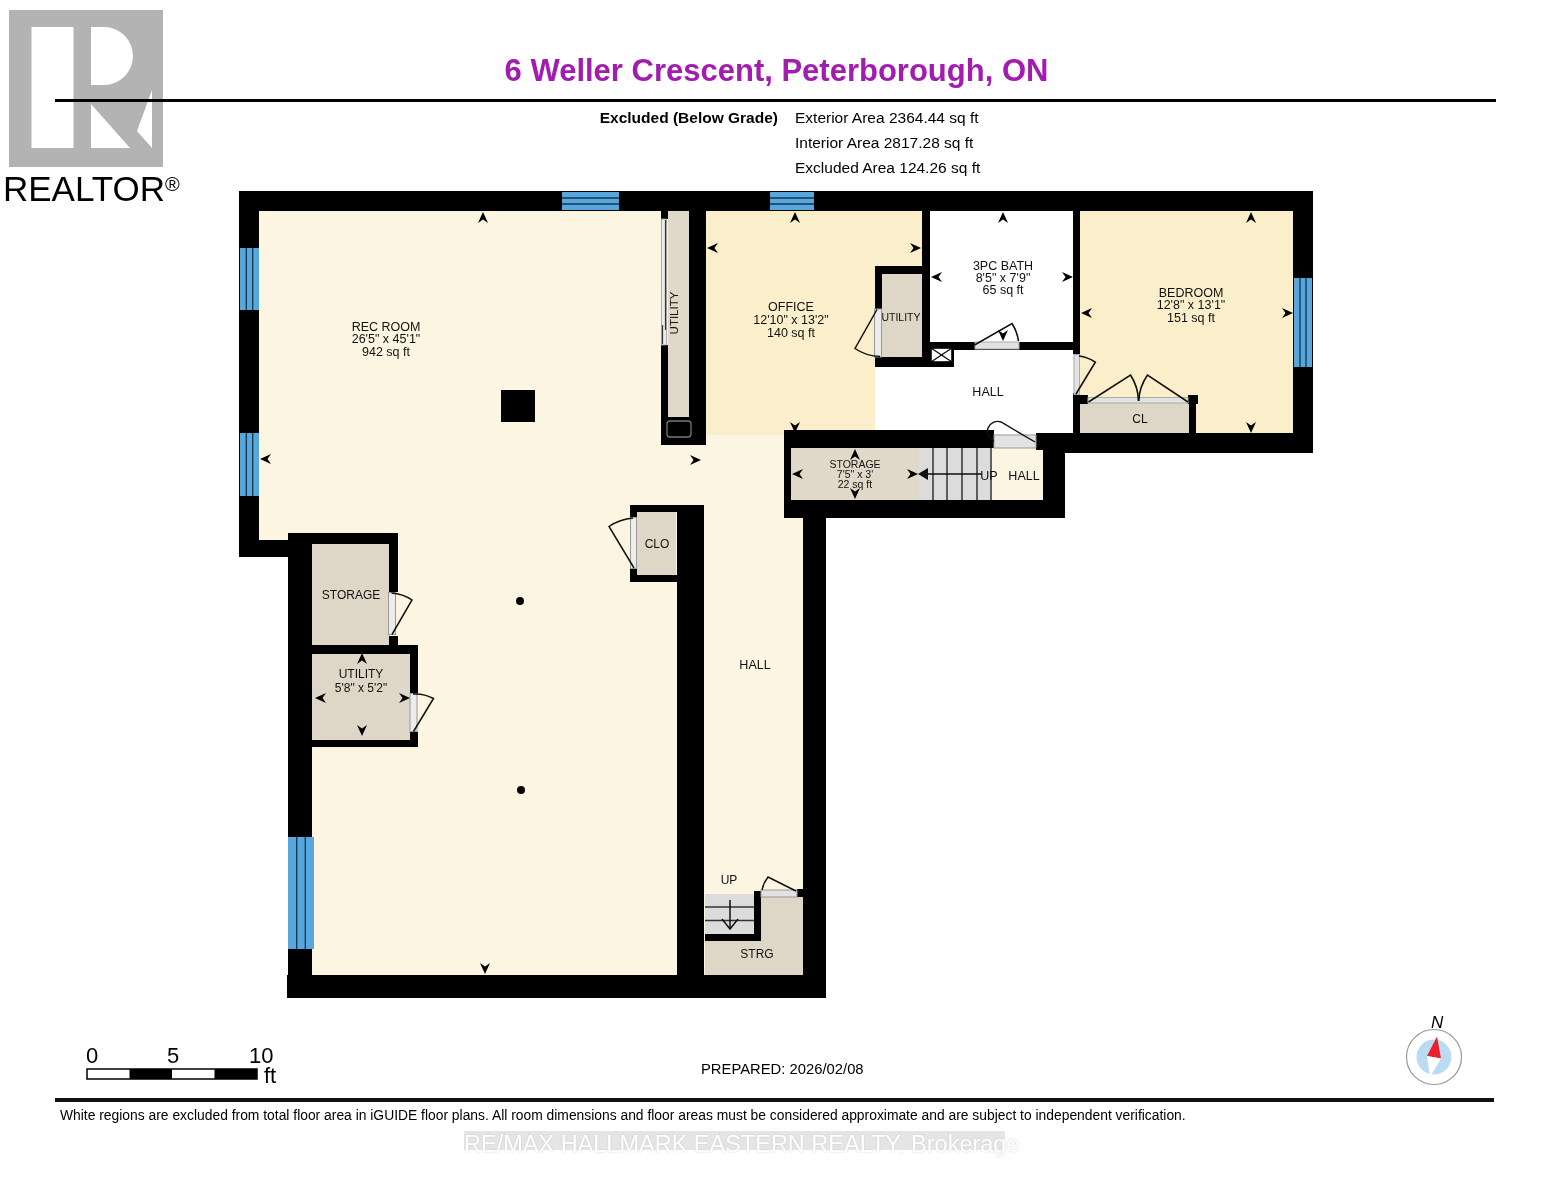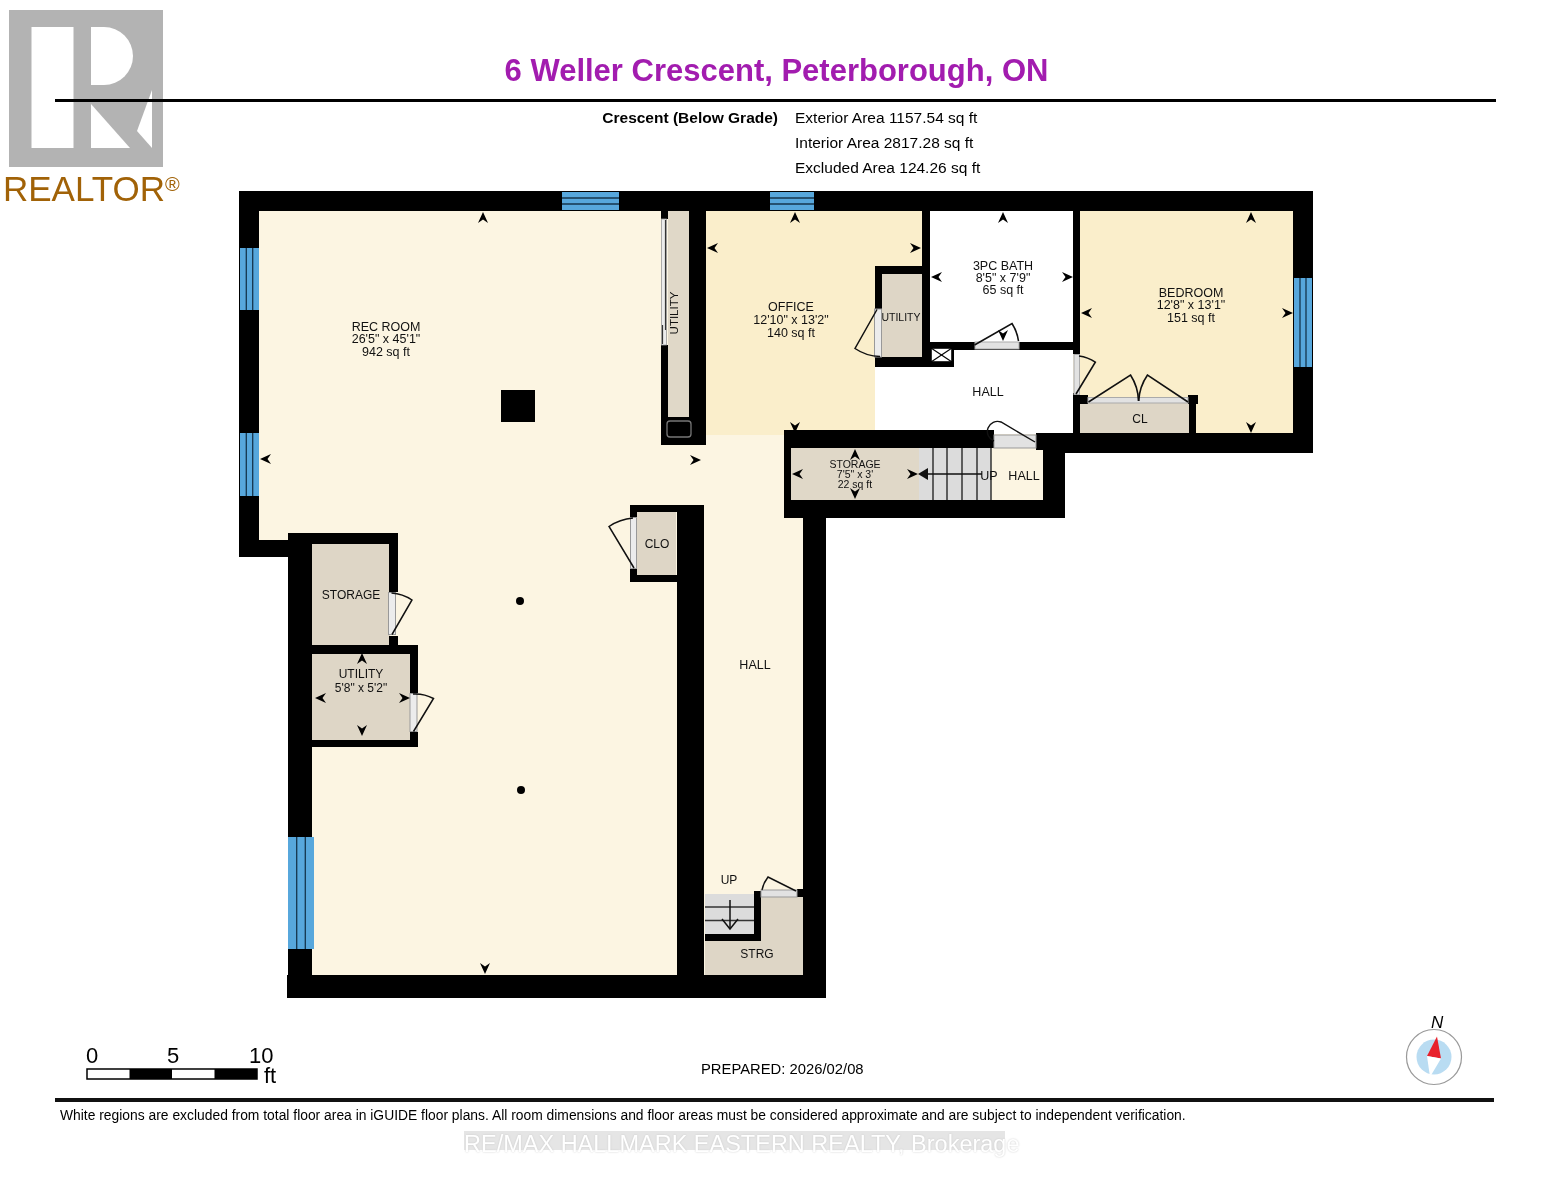--- a/index.html
+++ b/index.html
@@ -10,29 +10,29 @@
 <body>
 
 <svg class="abs" style="left:9px;top:10px" width="154" height="158" viewBox="0 0 154 158">
   <rect x="0" y="0" width="154" height="157" fill="#b3b3b3"></rect>
   <rect x="22.5" y="17" width="42" height="121" fill="#ffffff"></rect>
   <path d="M82,17 h13 a29,29 0 0 1 0,58 h-13 z" fill="#ffffff"></path>
   <polygon points="82,94 82,138 121,138" fill="#ffffff"></polygon>
   <polygon points="128,121 143,138 143,80" fill="#ffffff"></polygon>
 </svg>
 
-<div class="abs" style="left:3px;top:169px;font-size:35px;color:#a16207;letter-spacing:0px;">REALTOR<span style="font-size:20px;vertical-align:10px;">®</span></div>
+<div class="abs" style="left:3px;top:169px;font-size:35px;color:#000000;letter-spacing:0px;">REALTOR<span style="font-size:20px;vertical-align:10px;">®</span></div>
 
 <div class="abs" style="left:0;top:53px;width:1553px;text-align:center;font-size:31px;font-weight:bold;color:#a21caf;">6 Weller Crescent, Peterborough, ON</div>
 
 <div class="abs" style="left:55px;top:99px;width:1441px;height:2.5px;background:#000;"></div>
 
-<div class="abs" style="top:109px;left:0px;width:778px;text-align:right;font-size:15.5px;font-weight:bold;">Crescent (Below Grade)</div>
-
-<div class="abs" style="left:795px;top:109px;font-size:15.5px;">Exterior Area 1157.54 sq ft</div>
+<div class="abs" style="top:109px;left:0px;width:778px;text-align:right;font-size:15.5px;font-weight:bold;">Excluded (Below Grade)</div>
+
+<div class="abs" style="left:795px;top:109px;font-size:15.5px;">Exterior Area 2364.44 sq ft</div>
 <div class="abs" style="left:795px;top:134px;font-size:15.5px;">Interior Area 2817.28 sq ft</div>
 <div class="abs" style="left:795px;top:159px;font-size:15.5px;">Excluded Area 124.26 sq ft</div>
 
 <svg class="abs" style="left:0;top:0" width="1553" height="1200" viewBox="0 0 1553 1200" font-family="Liberation Sans, sans-serif">
 
 <rect x="259" y="211" width="1034" height="222" fill="#fcf5e2"></rect>
 
 <rect x="259" y="433" width="806" height="85" fill="#fcf5e2"></rect>
 
 <rect x="259" y="518" width="567" height="22" fill="#fcf5e2"></rect>

